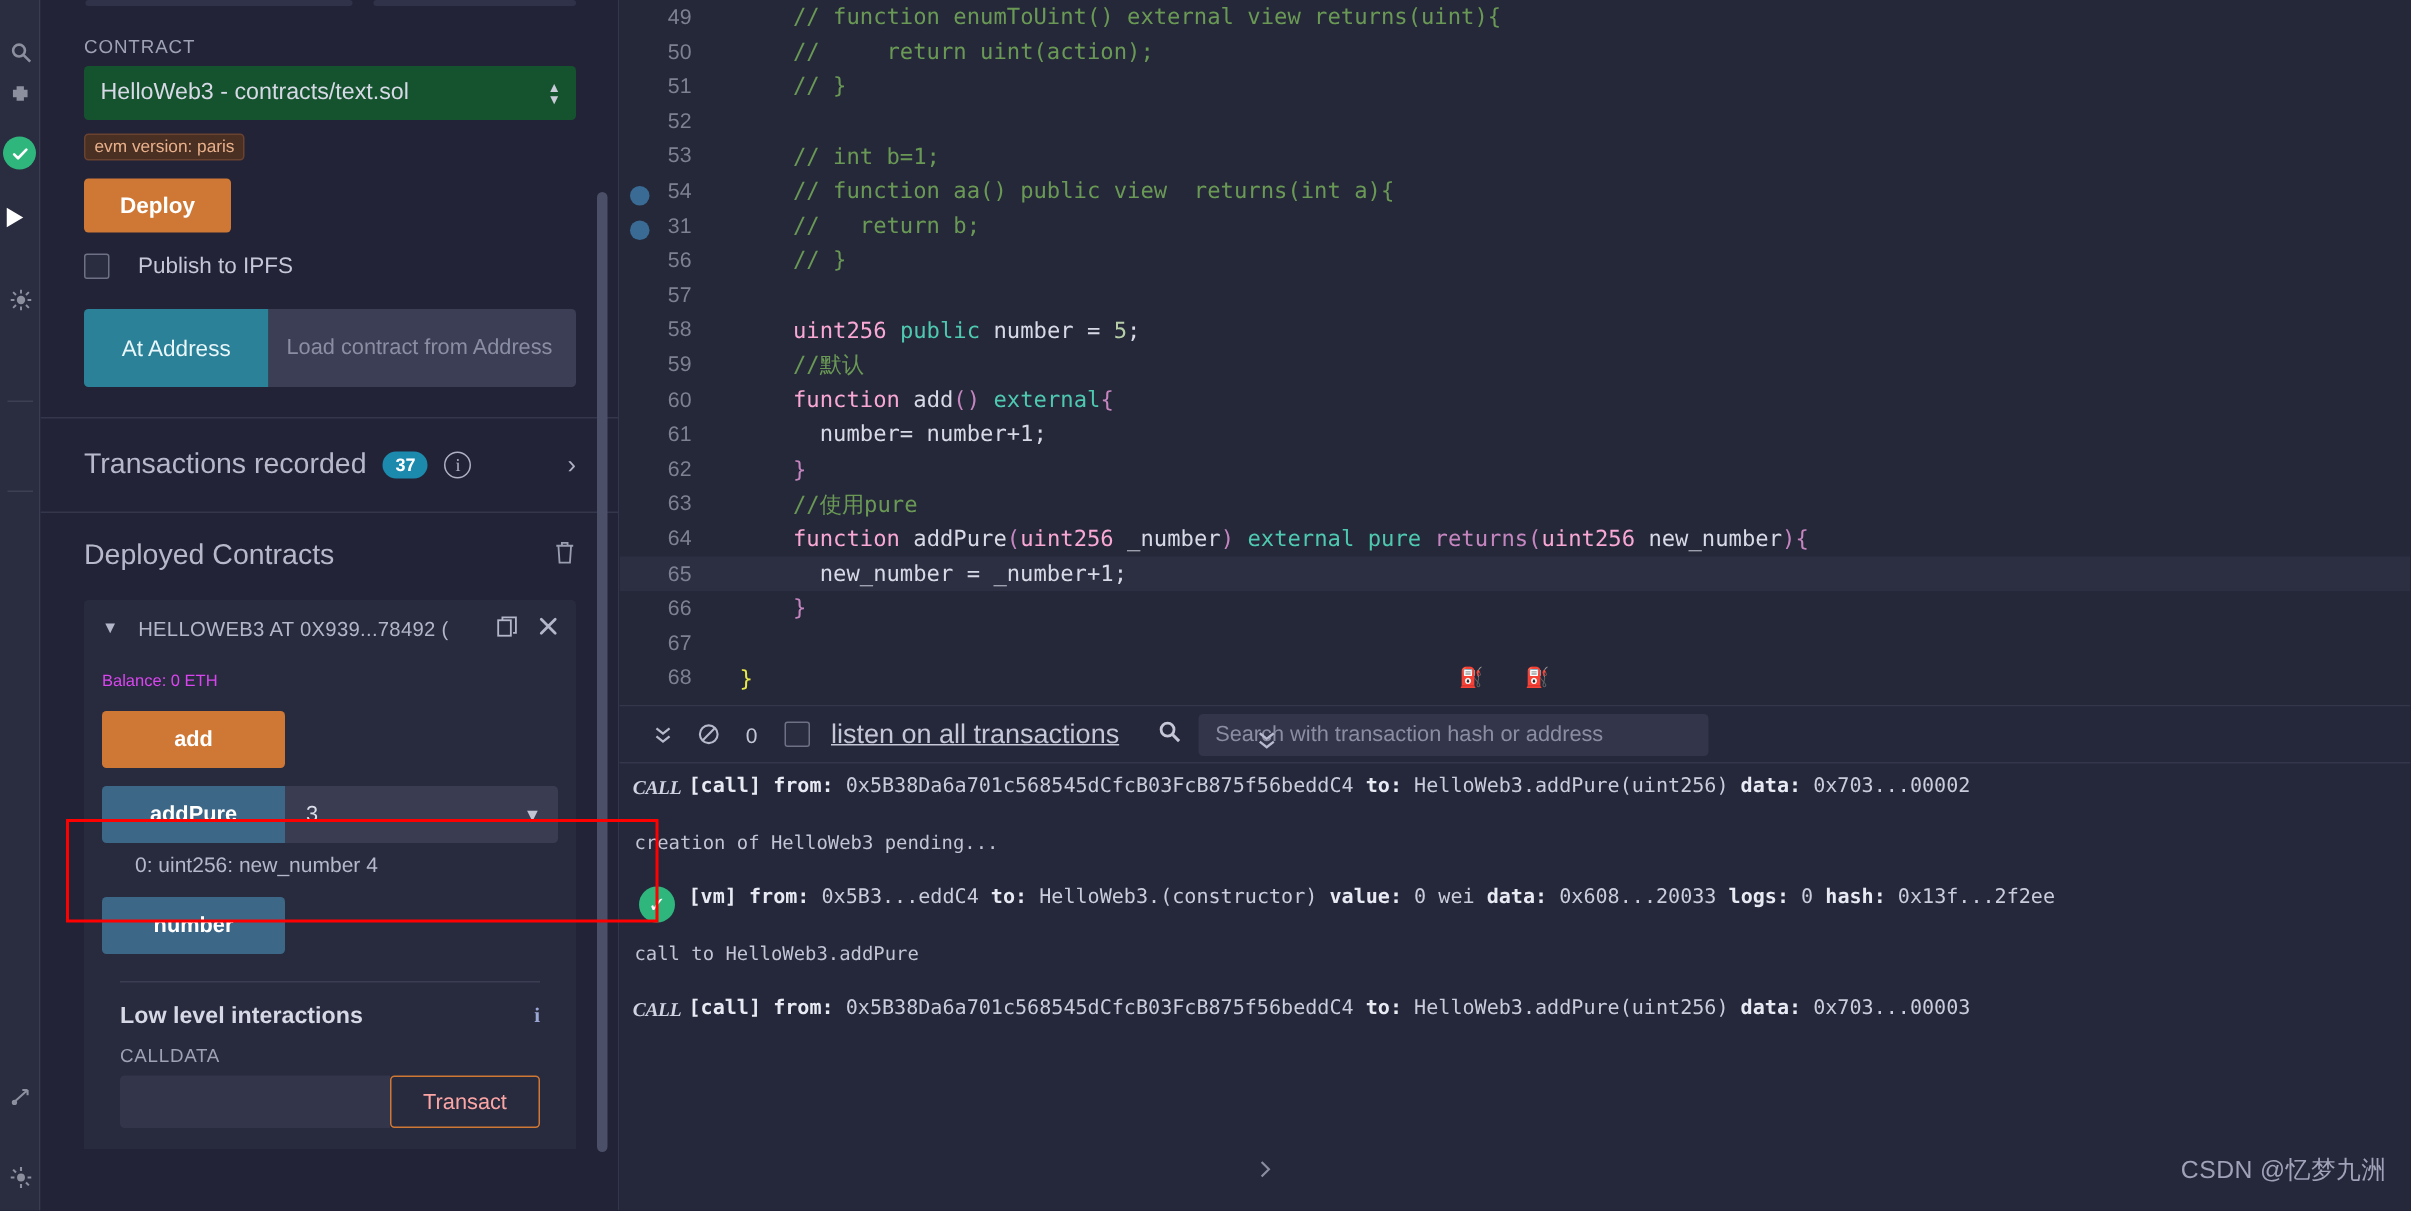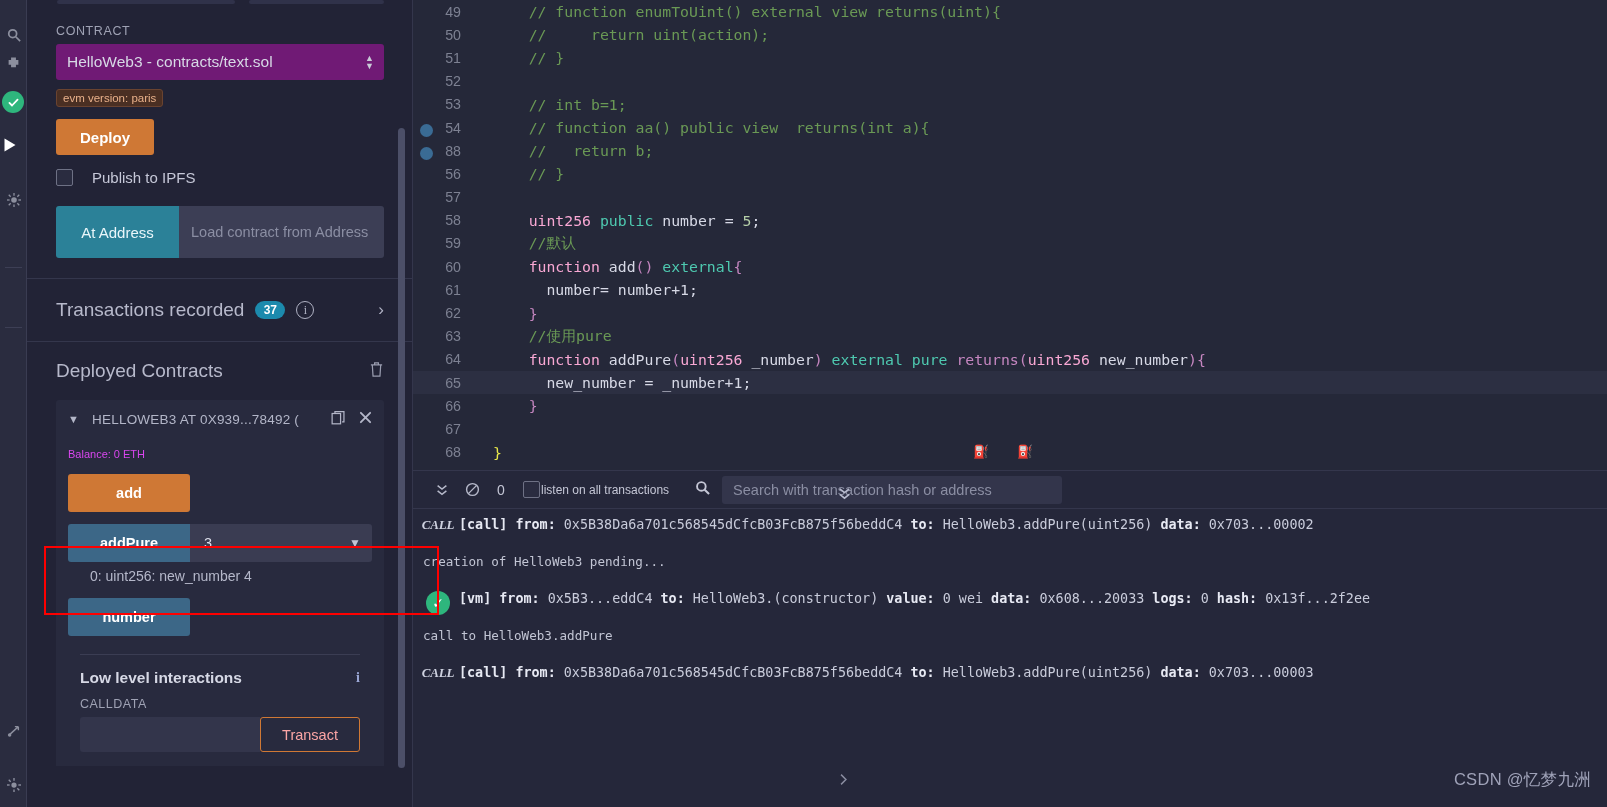--- a/index.html
+++ b/index.html
@@ -46,21 +46,21 @@
   .top-stub div { height: 4px; background: #30324a; border-radius: 2px; }
   .stub-a { width: 178px; }
   .stub-b { width: 135px; }
 
   .lp-section { padding: 0 29px; }
   .label-cap {
     font-size: 12.5px; letter-spacing: .6px; color: #9fa2b4;
     margin-top: 12px; margin-bottom: 6px;
   }
   .select-box {
-    height: 36px; background: #701a75; border-radius: 3px;
+    height: 36px; background: #14532d; border-radius: 3px;
     display: flex; align-items: center; padding: 0 10px 0 11px;
     color: #d7d9e6; font-size: 15.5px; position: relative;
   }
   .select-box .spin {
     margin-left: auto; color: #c9cbd8; font-size: 9px; line-height: 8px; text-align: center;
   }
   .evm-badge {
     display: inline-block; margin-top: 9px;
     font-size: 11.5px; color: #e8b08a;
     background: #4a2f23; border: 1px solid #6a4330;
@@ -189,21 +189,21 @@
     flex: 1; background: #25273a; position: relative; border-top: 1px solid #34364c;
     display: flex; flex-direction: column;
   }
   .term-bar {
     height: 38px; display: flex; align-items: center; gap: 0;
     padding-left: 14px; background: #25273a; border-bottom: 1px solid #34364c;
   }
   .tb-ic { color: #b6b9ca; display: flex; align-items: center; justify-content: center; width: 30px; }
   .tb-zero { color: #c4c6d5; font-size: 14px; width: 28px; text-align: center; }
   .tb-cbx { width: 17px; height: 17px; border: 1px solid #6e7185; border-radius: 2px; background: #2a2c40; margin-left: 8px; }
-  .tb-listen { font-size: 12px; color: #c5c7d6; margin-left: 1px; }
+  .tb-listen { font-size: 18px; color: #c5c7d6; margin-left: 14px; text-decoration: underline; }
   .tb-search-ic { margin-left: 26px; color: #c5c7d6; }
   .tb-search {
     margin-left: 12px; width: 340px; height: 28px; background: #33354b;
     border-radius: 3px; display: flex; align-items: center; padding-left: 11px;
     color: #8b8ea3; font-size: 14.5px;
   }
 
   .term-body { flex: 1; overflow: hidden; position: relative; padding-top: 8px; }
   .log-row { display: flex; align-items: flex-start; padding: 0 0 0 46px; min-height: 29px; }
   .log-ic { width: 42px; flex: 0 0 42px; margin-left: -42px; display: flex; align-items: center; justify-content: center; }
@@ -416,21 +416,21 @@
         <div class="bp-dot" style="top:124px"></div>
         <div class="bp-dot" style="top:147px"></div>
       </div>
       <div class="code-area" id="code-area">
           <div class="line"><span class="ln">49</span><span class="code"><span class="pl">    </span><span class="cm">// function enumToUint() external view returns(uint){</span></span></div>
           <div class="line"><span class="ln">50</span><span class="code"><span class="pl">    </span><span class="cm">//     return uint(action);</span></span></div>
           <div class="line"><span class="ln">51</span><span class="code"><span class="pl">    </span><span class="cm">// }</span></span></div>
           <div class="line"><span class="ln">52</span><span class="code"></span></div>
           <div class="line"><span class="ln">53</span><span class="code"><span class="pl">    </span><span class="cm">// int b=1;</span></span></div>
           <div class="line"><span class="ln">54</span><span class="code"><span class="pl">    </span><span class="cm">// function aa() public view  returns(int a){</span></span></div>
-          <div class="line"><span class="ln">88</span><span class="code"><span class="pl">    </span><span class="cm">//   return b;</span></span></div>
+          <div class="line"><span class="ln">31</span><span class="code"><span class="pl">    </span><span class="cm">//   return b;</span></span></div>
           <div class="line"><span class="ln">56</span><span class="code"><span class="pl">    </span><span class="cm">// }</span></span></div>
           <div class="line"><span class="ln">57</span><span class="code"></span></div>
           <div class="line"><span class="ln">58</span><span class="code"><span class="pl">    </span><span class="kw">uint256</span><span class="pl"> </span><span class="ty">public</span><span class="pl"> </span><span class="pl">number</span><span class="pl"> = </span><span class="nu">5</span><span class="pl">;</span></span></div>
           <div class="line"><span class="ln">59</span><span class="code"><span class="pl">    </span><span class="cm">//默认</span></span></div>
           <div class="line"><span class="ln">60</span><span class="code"><span class="pl">    </span><span class="kw">function</span><span class="pl"> </span><span class="pl">add</span><span class="kw2">()</span><span class="pl"> </span><span class="ty">external</span><span class="kw2">{</span></span></div>
           <div class="line"><span class="ln">61</span><span class="code"><span class="pl">      </span><span class="pl">number= number+1;</span></span></div>
           <div class="line"><span class="ln">62</span><span class="code"><span class="pl">    </span><span class="kw2">}</span></span></div>
           <div class="line"><span class="ln">63</span><span class="code"><span class="pl">    </span><span class="cm">//使用pure</span></span></div>
           <div class="line"><span class="ln">64</span><span class="code"><span class="pl">    </span><span class="kw">function</span><span class="pl"> </span><span class="pl">addPure</span><span class="kw2">(</span><span class="kw">uint256</span><span class="pl"> _number</span><span class="kw2">)</span><span class="pl"> </span><span class="ty">external</span><span class="pl"> </span><span class="ty">pure</span><span class="pl"> </span><span class="kw2">returns</span><span class="kw2">(</span><span class="kw">uint256</span><span class="pl"> new_number</span><span class="kw2">)</span><span class="kw2">{</span></span></div>
           <div class="line active"><span class="ln">65</span><span class="code"><span class="pl">      </span><span class="pl">new_number = _number+1;</span></span></div>

